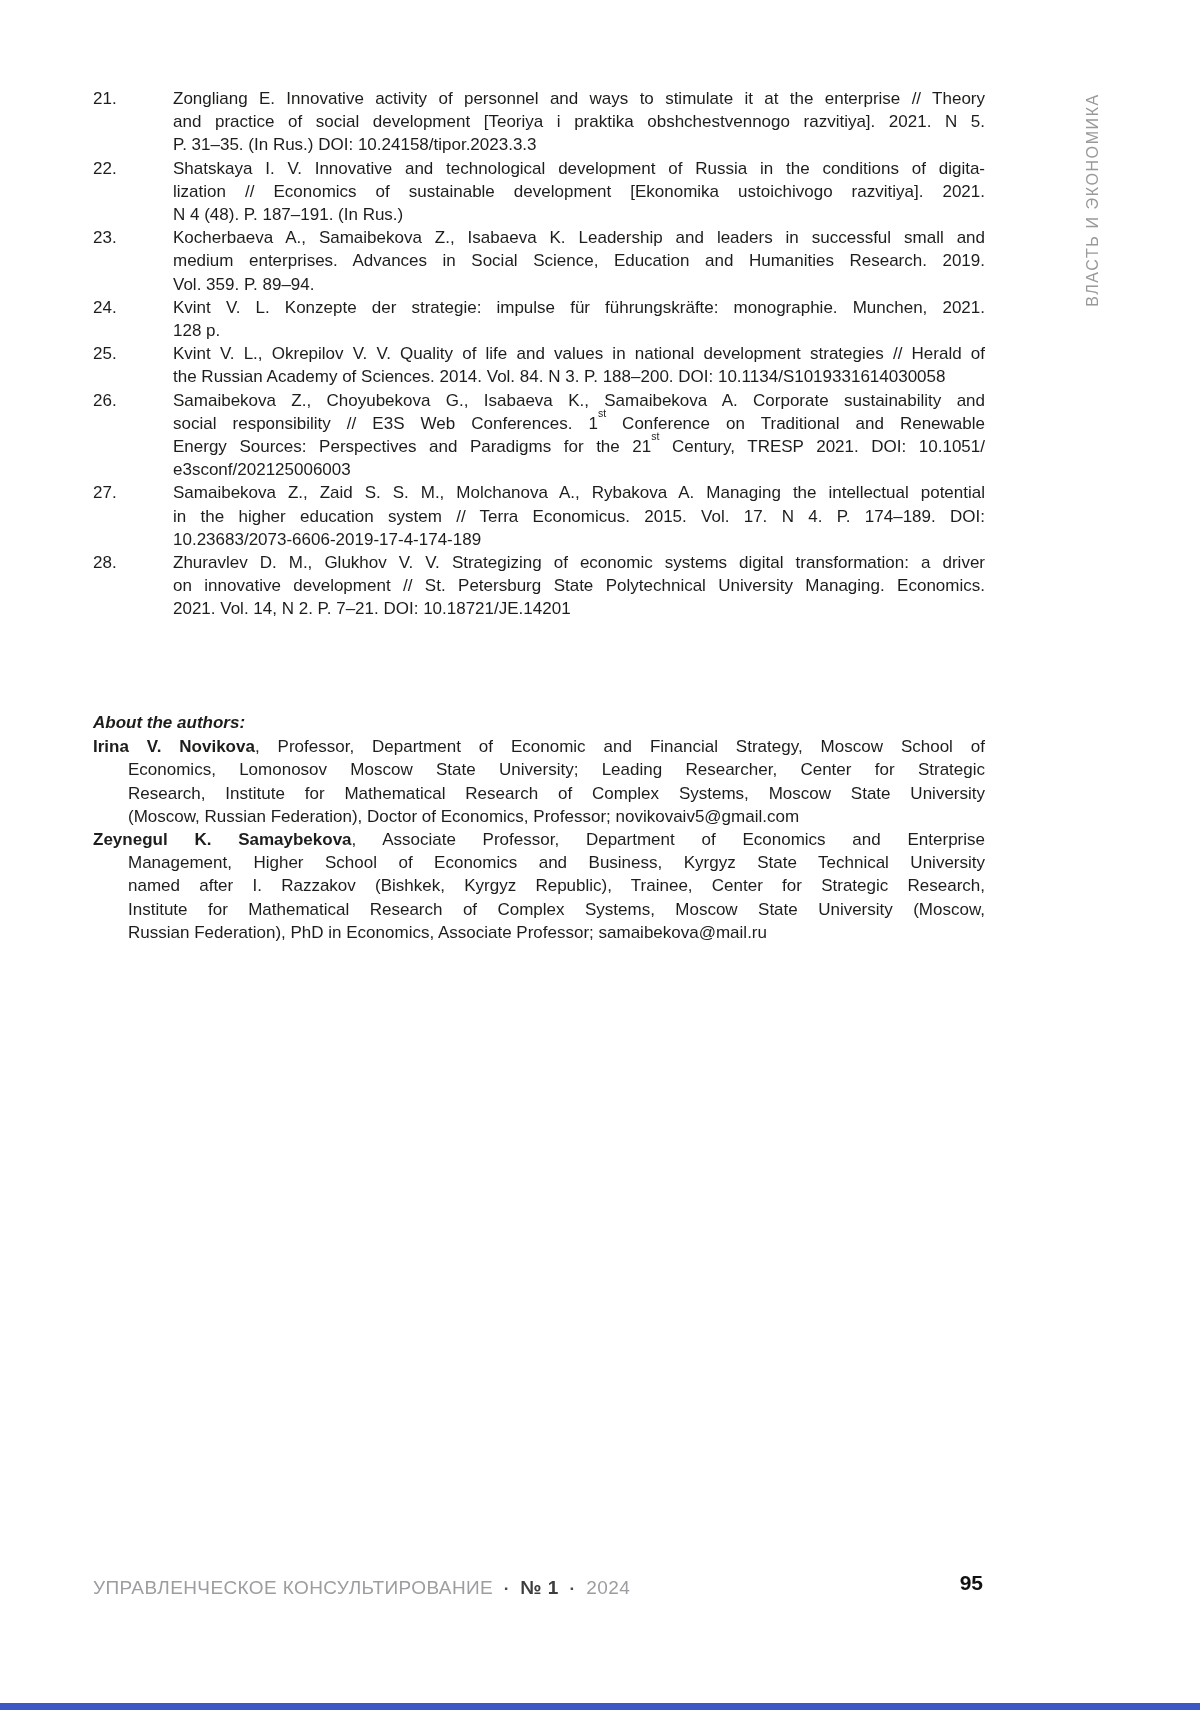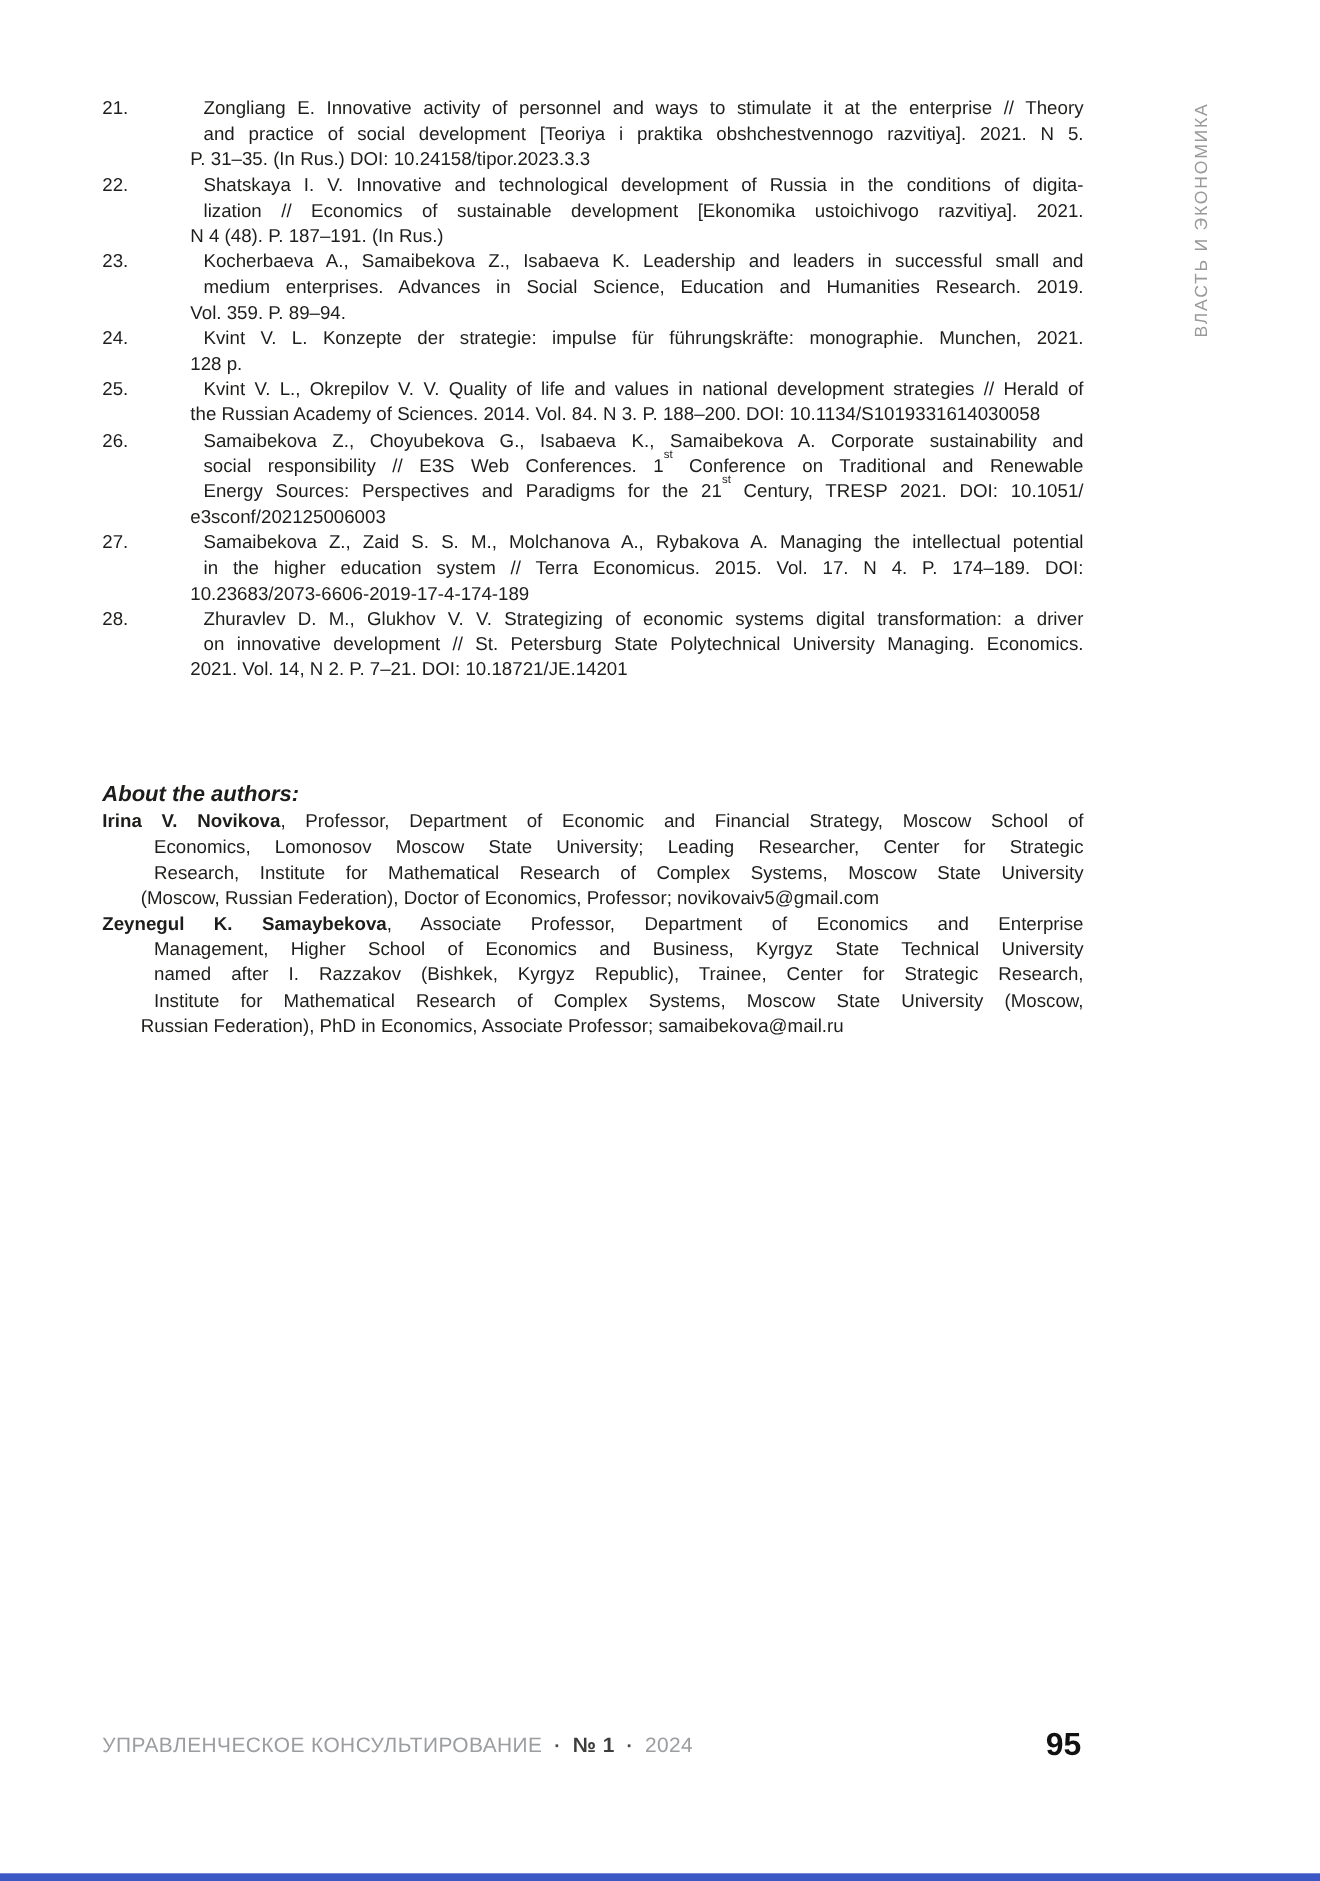--- a/index.html
+++ b/index.html
@@ -7,30 +7,30 @@
     width: 1200px; height: 1710px;
     background: #ffffff;
     font-family: "Liberation Sans", sans-serif;
     color: #1d1d1b;
     position: relative;
     overflow: hidden;
   }
   .page { position: absolute; inset: 0; }
 
   .line { font-size: 17px; line-height: 23.2px; }
-  .jl { text-align: justify; text-align-last: justify; margin-left: 12px; }
+  .jl { text-align: justify; text-align-last: justify; }
   sup { font-size: 10.5px; line-height: 0; vertical-align: top; position: relative; top: 1px; }
 
   .refs { position: absolute; left: 93px; top: 87px; width: 892px; }
   .ref { display: flex; gap: 45px; }
   .ref .num { flex: 0 0 35px; width: 35px; }
   .ref .body { flex: 1; min-width: 0; }
 
   .about { position: absolute; left: 93px; top: 711px; width: 892px; }
-  .about-heading { font-size: 20px; line-height: 23.2px; font-weight: bold; font-style: italic; margin-bottom: 1px; }
+  .about-heading { font-size: 17px; line-height: 23.2px; font-weight: bold; font-style: italic; margin-bottom: 1px; }
   .bio { padding-left: 35px; }
   .bio .line.first { margin-left: -35px; }
 
   .side-header {
     position: absolute; left: 1093px; top: 200px;
     transform: translate(-50%, -50%) rotate(-90deg);
     white-space: nowrap;
     color: #97999b;
     font-size: 16px;
     letter-spacing: 1.6px;
@@ -40,21 +40,21 @@
     position: absolute; left: 93px; top: 1577px; width: 830px;
     color: #9b9da0;
     font-size: 19px;
     letter-spacing: 0.4px;
     white-space: nowrap;
   }
   .footer-journal .sep { color: #4a4a49; font-weight: bold; margin: 0 5px; font-size: 17px; }
   .footer-journal .issue { color: #3d3d3c; font-weight: bold; }
   .page-number {
     position: absolute; right: 217px; top: 1572px;
-    font-size: 29px; font-weight: bold; color: #111111;
+    font-size: 21px; font-weight: bold; color: #111111;
     line-height: 1;
   }
   .bottom-bar {
     position: absolute; left: 0; right: 0; bottom: 0; height: 7px;
   }
 </style>
 </head>
 <body>
 
 <div class="page">

